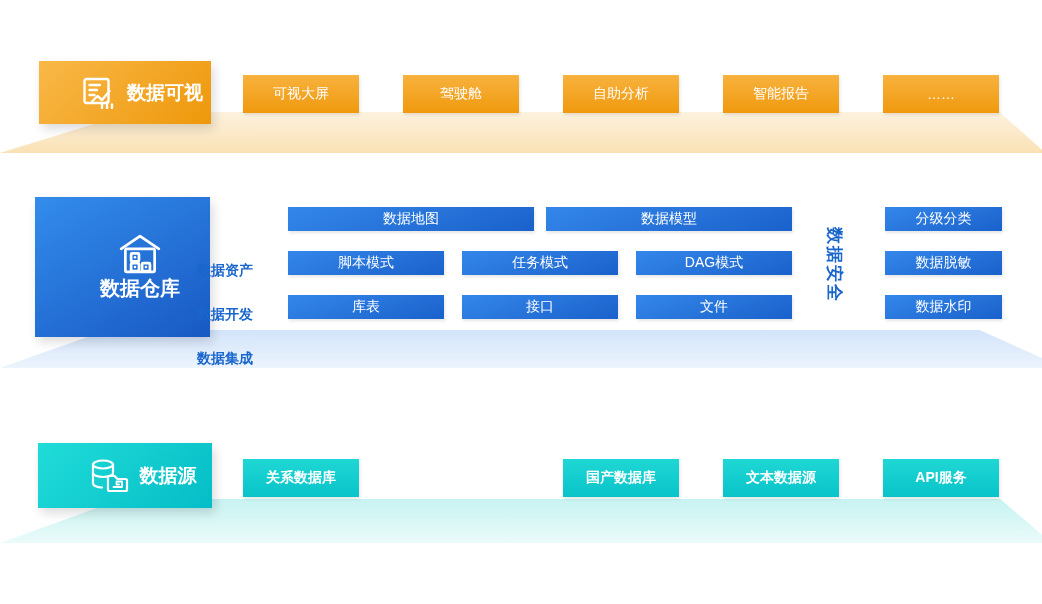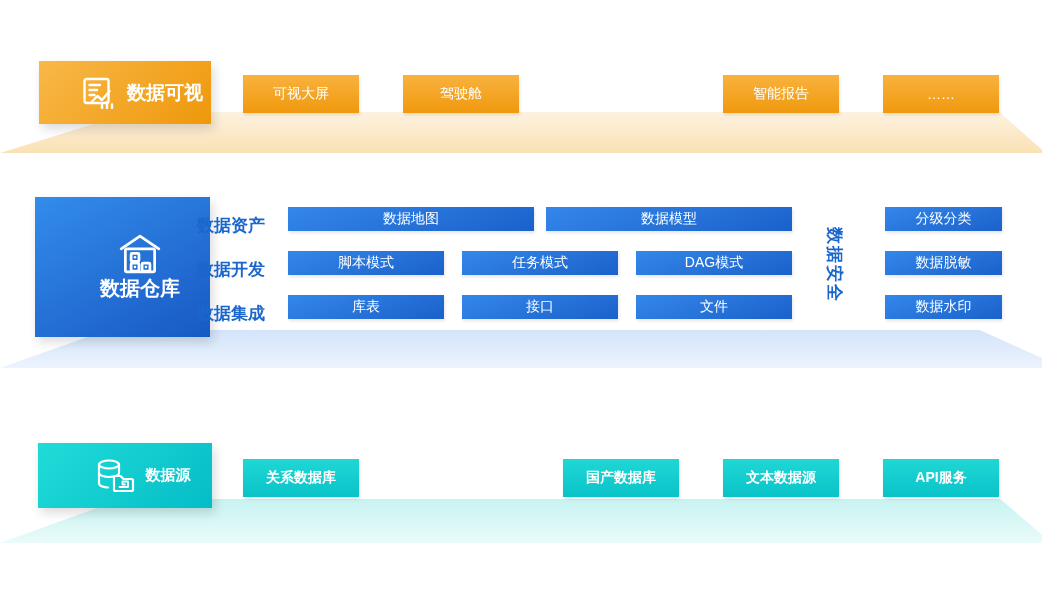--- a/index.html
+++ b/index.html
@@ -20,35 +20,35 @@
     clip-path:polygon(11.7% 0,96% 0,100% 82%,100% 100%,0 100%);}
   
   .layerbox{
     position:absolute;display:flex;align-items:center;justify-content:center;
     color:#fff;font-weight:bold;box-shadow:3px 5px 10px rgba(0,0,0,.14);padding-left:35px;
   }
   .box-visual{left:39px;top:61px;width:137px;height:63px;gap:9px;font-size:19px;
     background:linear-gradient(135deg,#f9b848 0%,#ee980b 100%);}
   .box-warehouse{left:35px;top:197px;width:140px;height:140px;flex-direction:column;gap:0;font-size:20px;
     background:linear-gradient(150deg,#338ceb 0%,#1859c4 100%);}
-  .box-source{left:38px;top:443px;width:139px;height:65px;gap:9px;font-size:15px;
+  .box-source{left:38px;top:443px;width:139px;height:65px;gap:9px;font-size:19px;
     background:linear-gradient(135deg,#20dcd8 0%,#05bdc7 100%);}
   
   .btn{
     position:absolute;display:flex;align-items:center;justify-content:center;
     color:#fff;font-size:14px;box-shadow:1px 2px 3px rgba(0,0,0,.10);
   }
   .btn-orange{width:116px;height:38px;top:75px;
     background:linear-gradient(180deg,#f8b23e 0%,#f0990e 100%);}
   .btn-cyan{width:116px;height:38px;top:459px;
     background:linear-gradient(180deg,#1fd7d4 0%,#09c3c9 100%);font-weight:bold;}
   .btn-blue{height:24px;
     background:linear-gradient(160deg,#3487ea 0%,#1a61cb 100%);}
   
-  .rowlabel{position:absolute;left:197px;width:78px;color:#1a66cc;font-weight:bold;font-size:17px;}
+  .rowlabel{position:absolute;left:197px;width:78px;color:#1a66cc;font-weight:bold;font-size:14px;margin-top:48px;}
   .security-label{
     position:absolute;left:794px;top:255px;width:84px;height:20px;text-align:center;
     color:#1a66cc;font-weight:bold;font-size:17px;letter-spacing:2px;
     transform:rotate(90deg);white-space:nowrap;
   }
   .icon-svg{display:block;}
 </style>
 </head>
 <body>
 
@@ -66,20 +66,21 @@
       <line x1="7.5" y1="18" x2="12.5" y2="18"></line>
       <polyline points="10,24.5 15.5,19 20,23 27.5,14"></polyline>
       <line x1="20" y1="31" x2="20" y2="27"></line>
       <line x1="25" y1="31" x2="25" y2="25"></line>
       <line x1="30" y1="31" x2="30" y2="27.5"></line>
     </svg>
     <span>数据可视</span>
   </div>
   <div class="btn btn-orange" style="left:243px">可视大屏</div>
   <div class="btn btn-orange" style="left:403px">驾驶舱</div>
+  <div class="btn btn-orange" style="left:563px">自助分析</div>
   <div class="btn btn-orange" style="left:723px">智能报告</div>
   <div class="btn btn-orange" style="left:883px">……</div>
 
   <div class="layerbox box-warehouse">
     <svg class="icon-svg" width="46" height="42" viewBox="0 0 44 40" fill="none" stroke="#ffffff" stroke-width="2.6" stroke-linecap="round" stroke-linejoin="round">
       <polyline points="4,15 22,3 40,15"></polyline>
       <rect x="8" y="15" width="28" height="22" rx="1.5"></rect>
       <rect x="13.5" y="19.5" width="7.5" height="7.5" rx="1"></rect>
       <circle cx="17.2" cy="23.2" r="1.2" fill="#ffffff" stroke="none"></circle>
       <rect x="13.5" y="28.8" width="7.5" height="7.5" rx="1"></rect>

